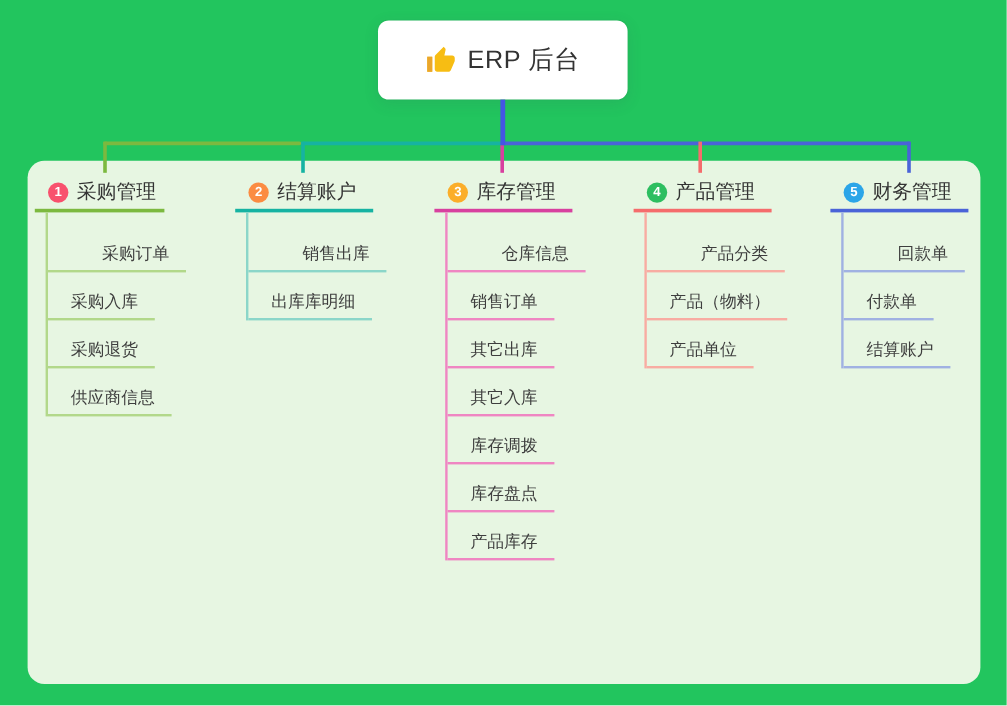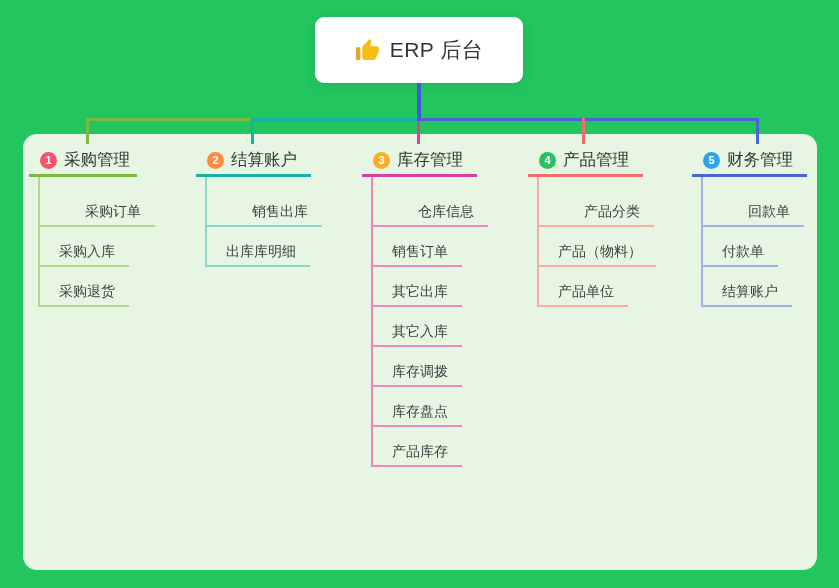--- a/index.html
+++ b/index.html
@@ -80,20 +80,23 @@
     <div class="children">
           <div class="child">
     <span class="child-label">采购订单</span>
   </div>
           <div class="child">
     <span class="child-label">采购入库</span>
   </div>
           <div class="child">
     <span class="child-label">采购退货</span>
   </div>
+          <div class="child">
+    <span class="child-label">供应商信息</span>
+  </div>
         </div>
   </div>
       <div class="branch" style="left: 196px; --line: #16b3a2; --badge: #fb8c42; --child: #8bd6c9;">
     <div class="branch-header" style="width: 115px;">
       <span class="badge">2</span>
       <span class="branch-title">结算账户</span>
     </div>
     <div class="children">
           <div class="child">
     <span class="child-label">销售出库</span>

